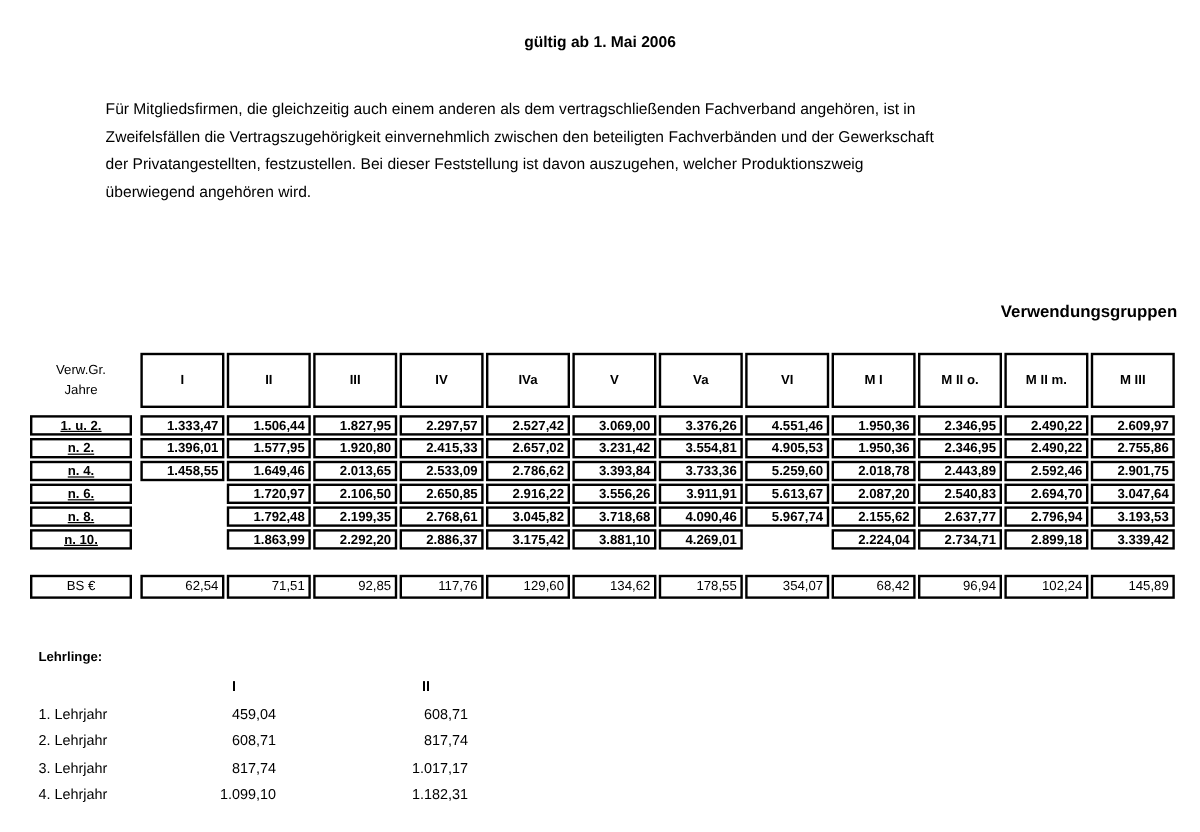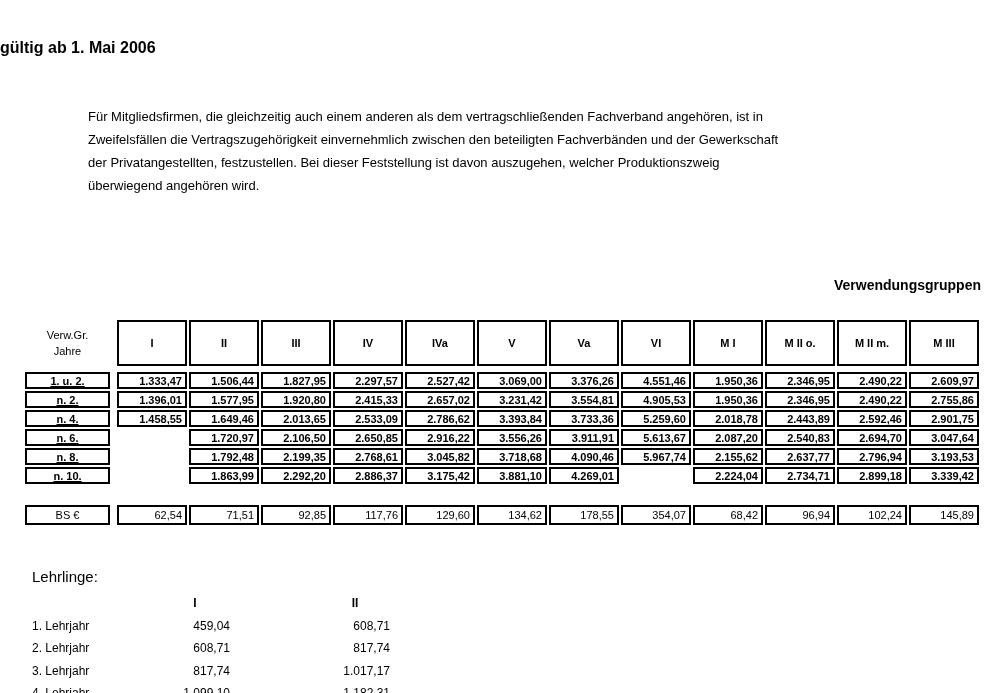--- a/index.html
+++ b/index.html
@@ -1,22 +1,22 @@
 <!DOCTYPE html>
 <html><head>
 <meta charset="utf-8">
 <style>
   * { margin:0; padding:0; box-sizing:border-box; }
   html,body { width:1000px; background:#ffffff; color:#000;
               font-family:"Liberation Sans","DejaVu Sans",sans-serif; }
   body { height:693px; overflow:hidden; }
 
-  .doc-title { margin-top:39px; font-size:16px; font-weight:bold; }
-
-  .intro { margin:48px 0 0 88px; }
+  .doc-title { margin-top:27px; text-align:center; font-size:13px; font-weight:bold; }
+
+  .intro { margin:37px 0 0 88px; }
   .intro .pline { font-size:13px; line-height:23px; white-space:nowrap; }
 
   .table-title { margin:80px 0 0 25px; width:956px; text-align:right;
                  font-size:14px; font-weight:bold; }
 
   
   .vt { display:grid; margin:27px 0 0 25px;
         grid-template-columns:85px 3px repeat(12,70px);
         grid-template-rows:46px 2px repeat(6,17px);
         column-gap:2px; row-gap:2px; font-size:11px; }
@@ -28,21 +28,21 @@
   .val { justify-content:flex-end; padding-right:3px; font-weight:bold; }
   .rowgap { grid-column:1 / -1; }
 
   
   .bs { display:grid; margin:21px 0 0 25px;
         grid-template-columns:85px 3px repeat(12,70px);
         grid-template-rows:20px; column-gap:2px; font-size:11px; }
   .bsval { justify-content:flex-end; padding-right:3px; }
 
   
-  .lehr-head { margin:43px 0 0 32px; font-size:15px; font-weight:normal; }
+  .lehr-head { margin:43px 0 0 32px; font-size:11px; font-weight:bold; }
   .lt { display:grid; margin:7px 0 0 32px;
         grid-template-columns:128px 70px 90px 70px;
         grid-auto-rows:22.5px; font-size:12px; }
   .lt .c { align-items:center; }
   .lh { font-weight:bold; }
   .ll { justify-content:flex-start; }
   .lv { justify-content:flex-end; font-weight:normal; }
 </style>
 </head>
 <body>

